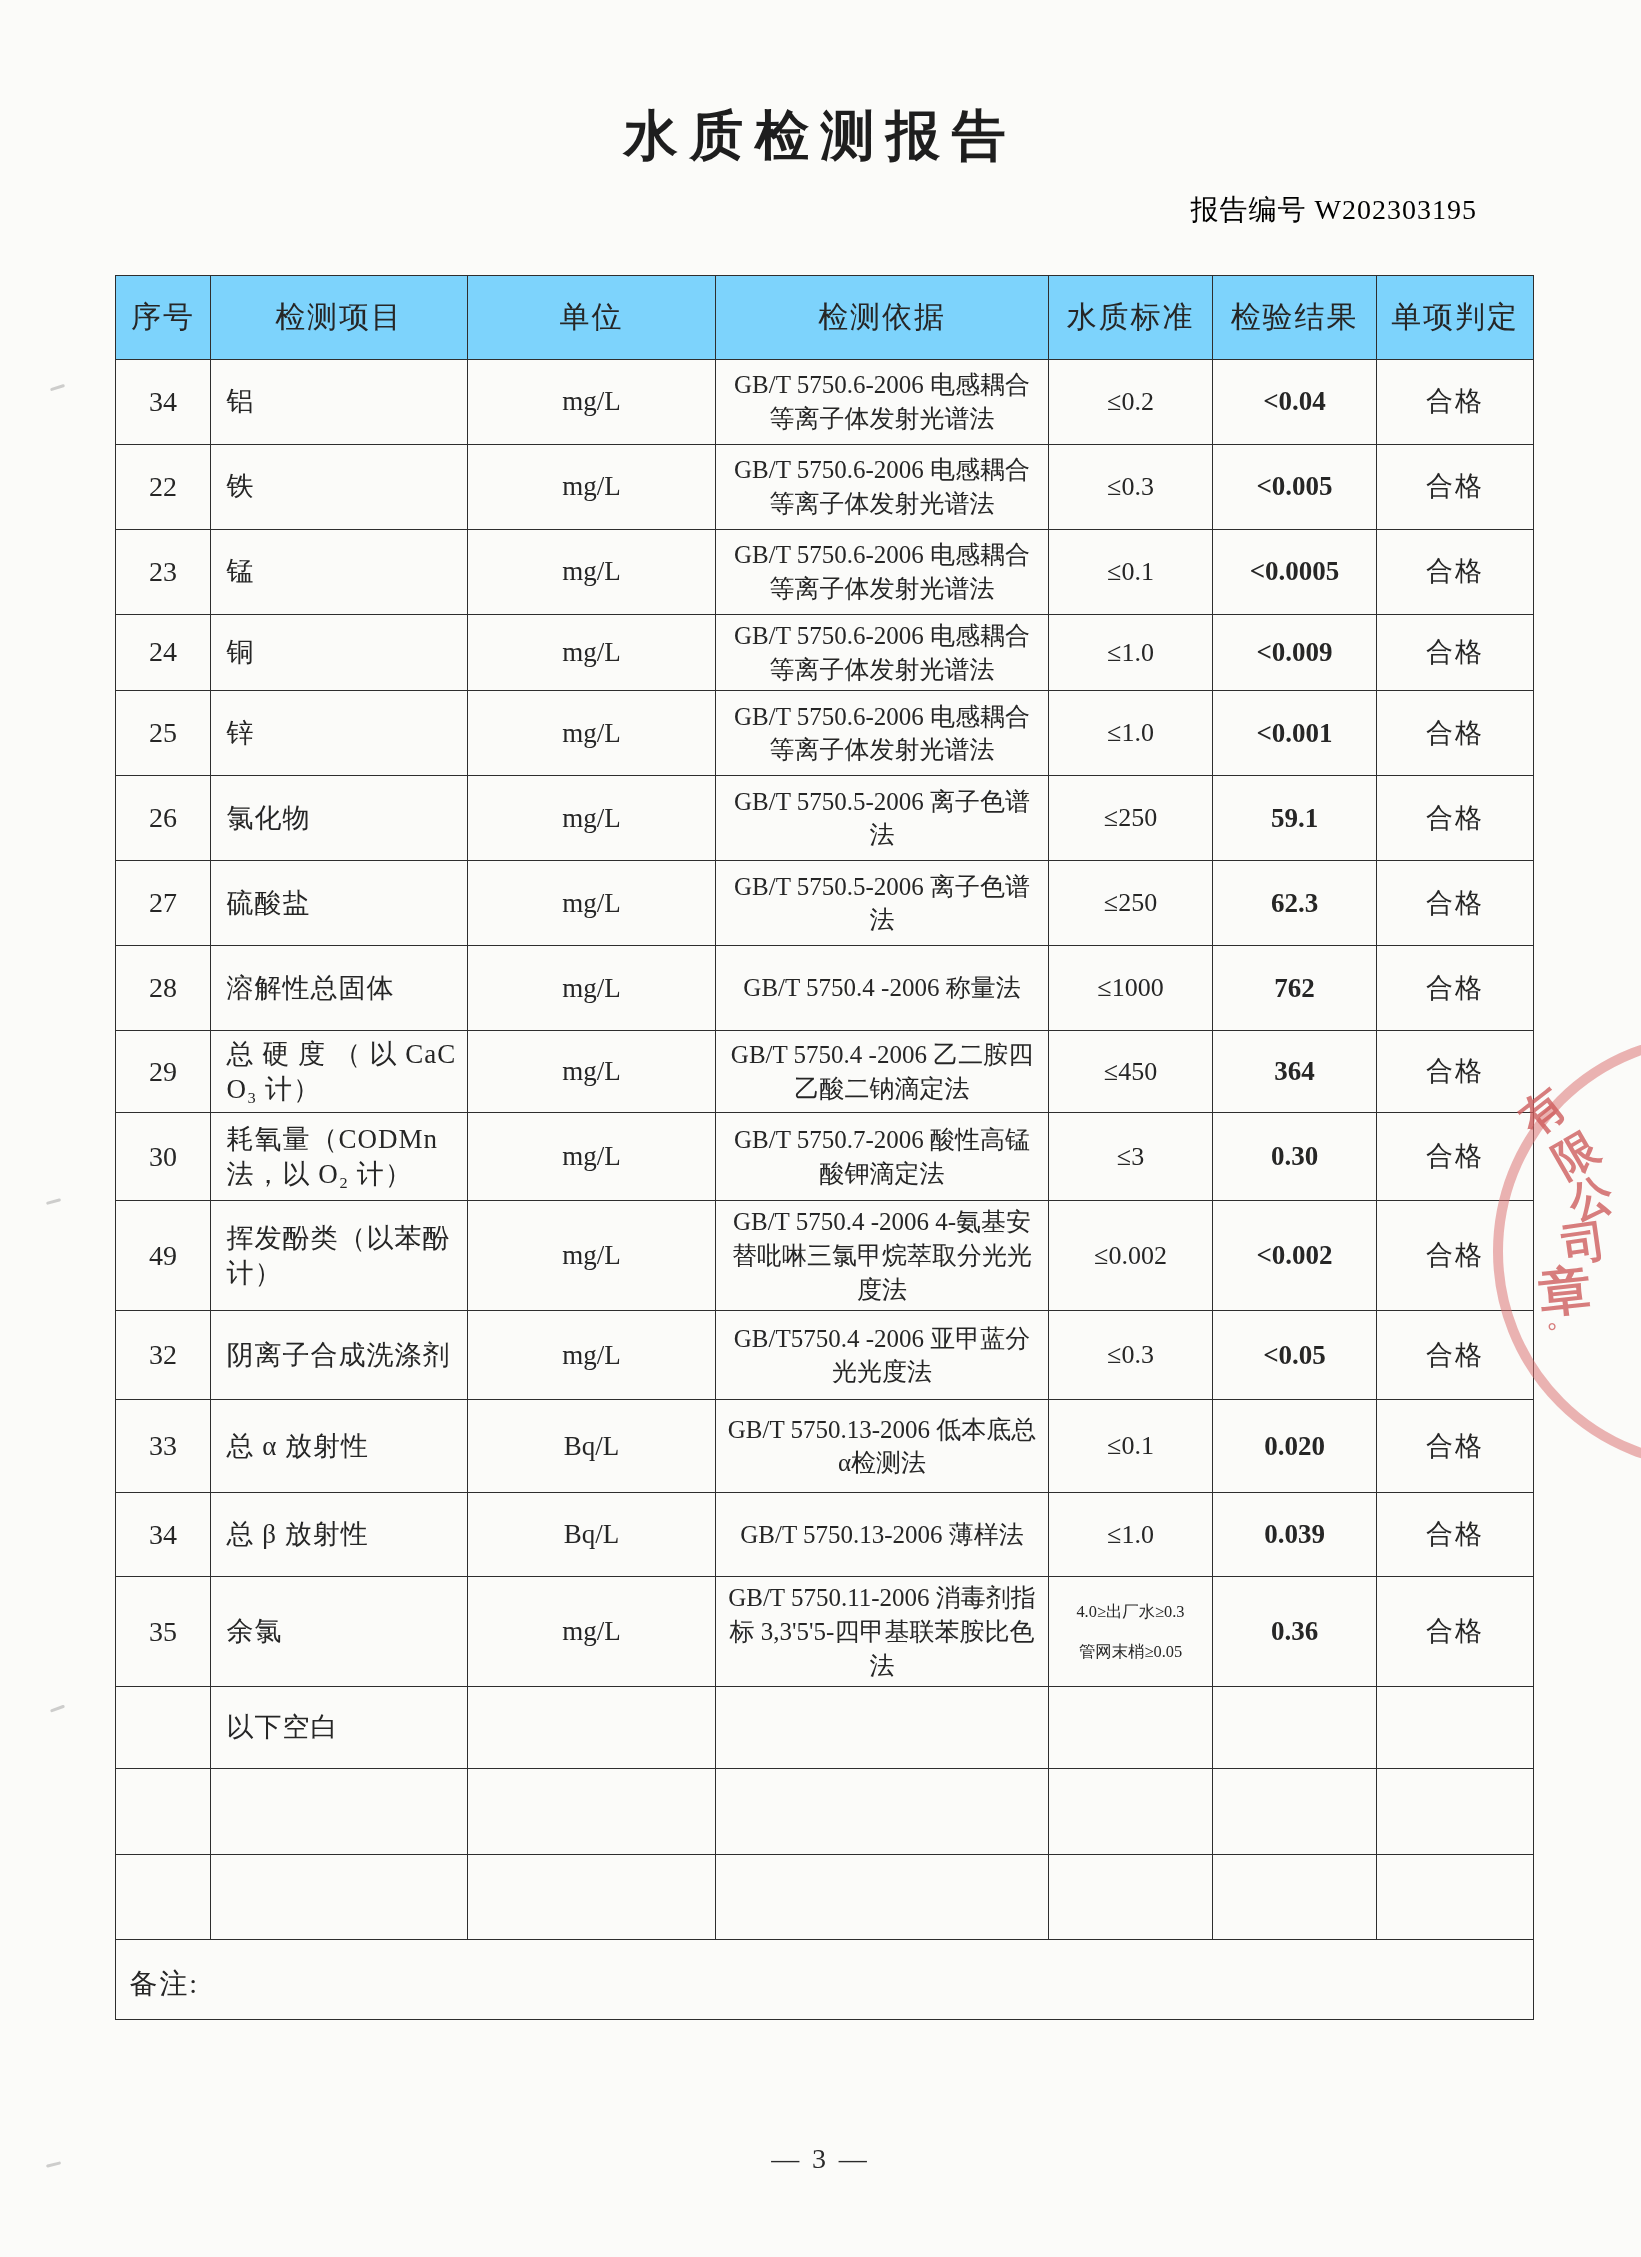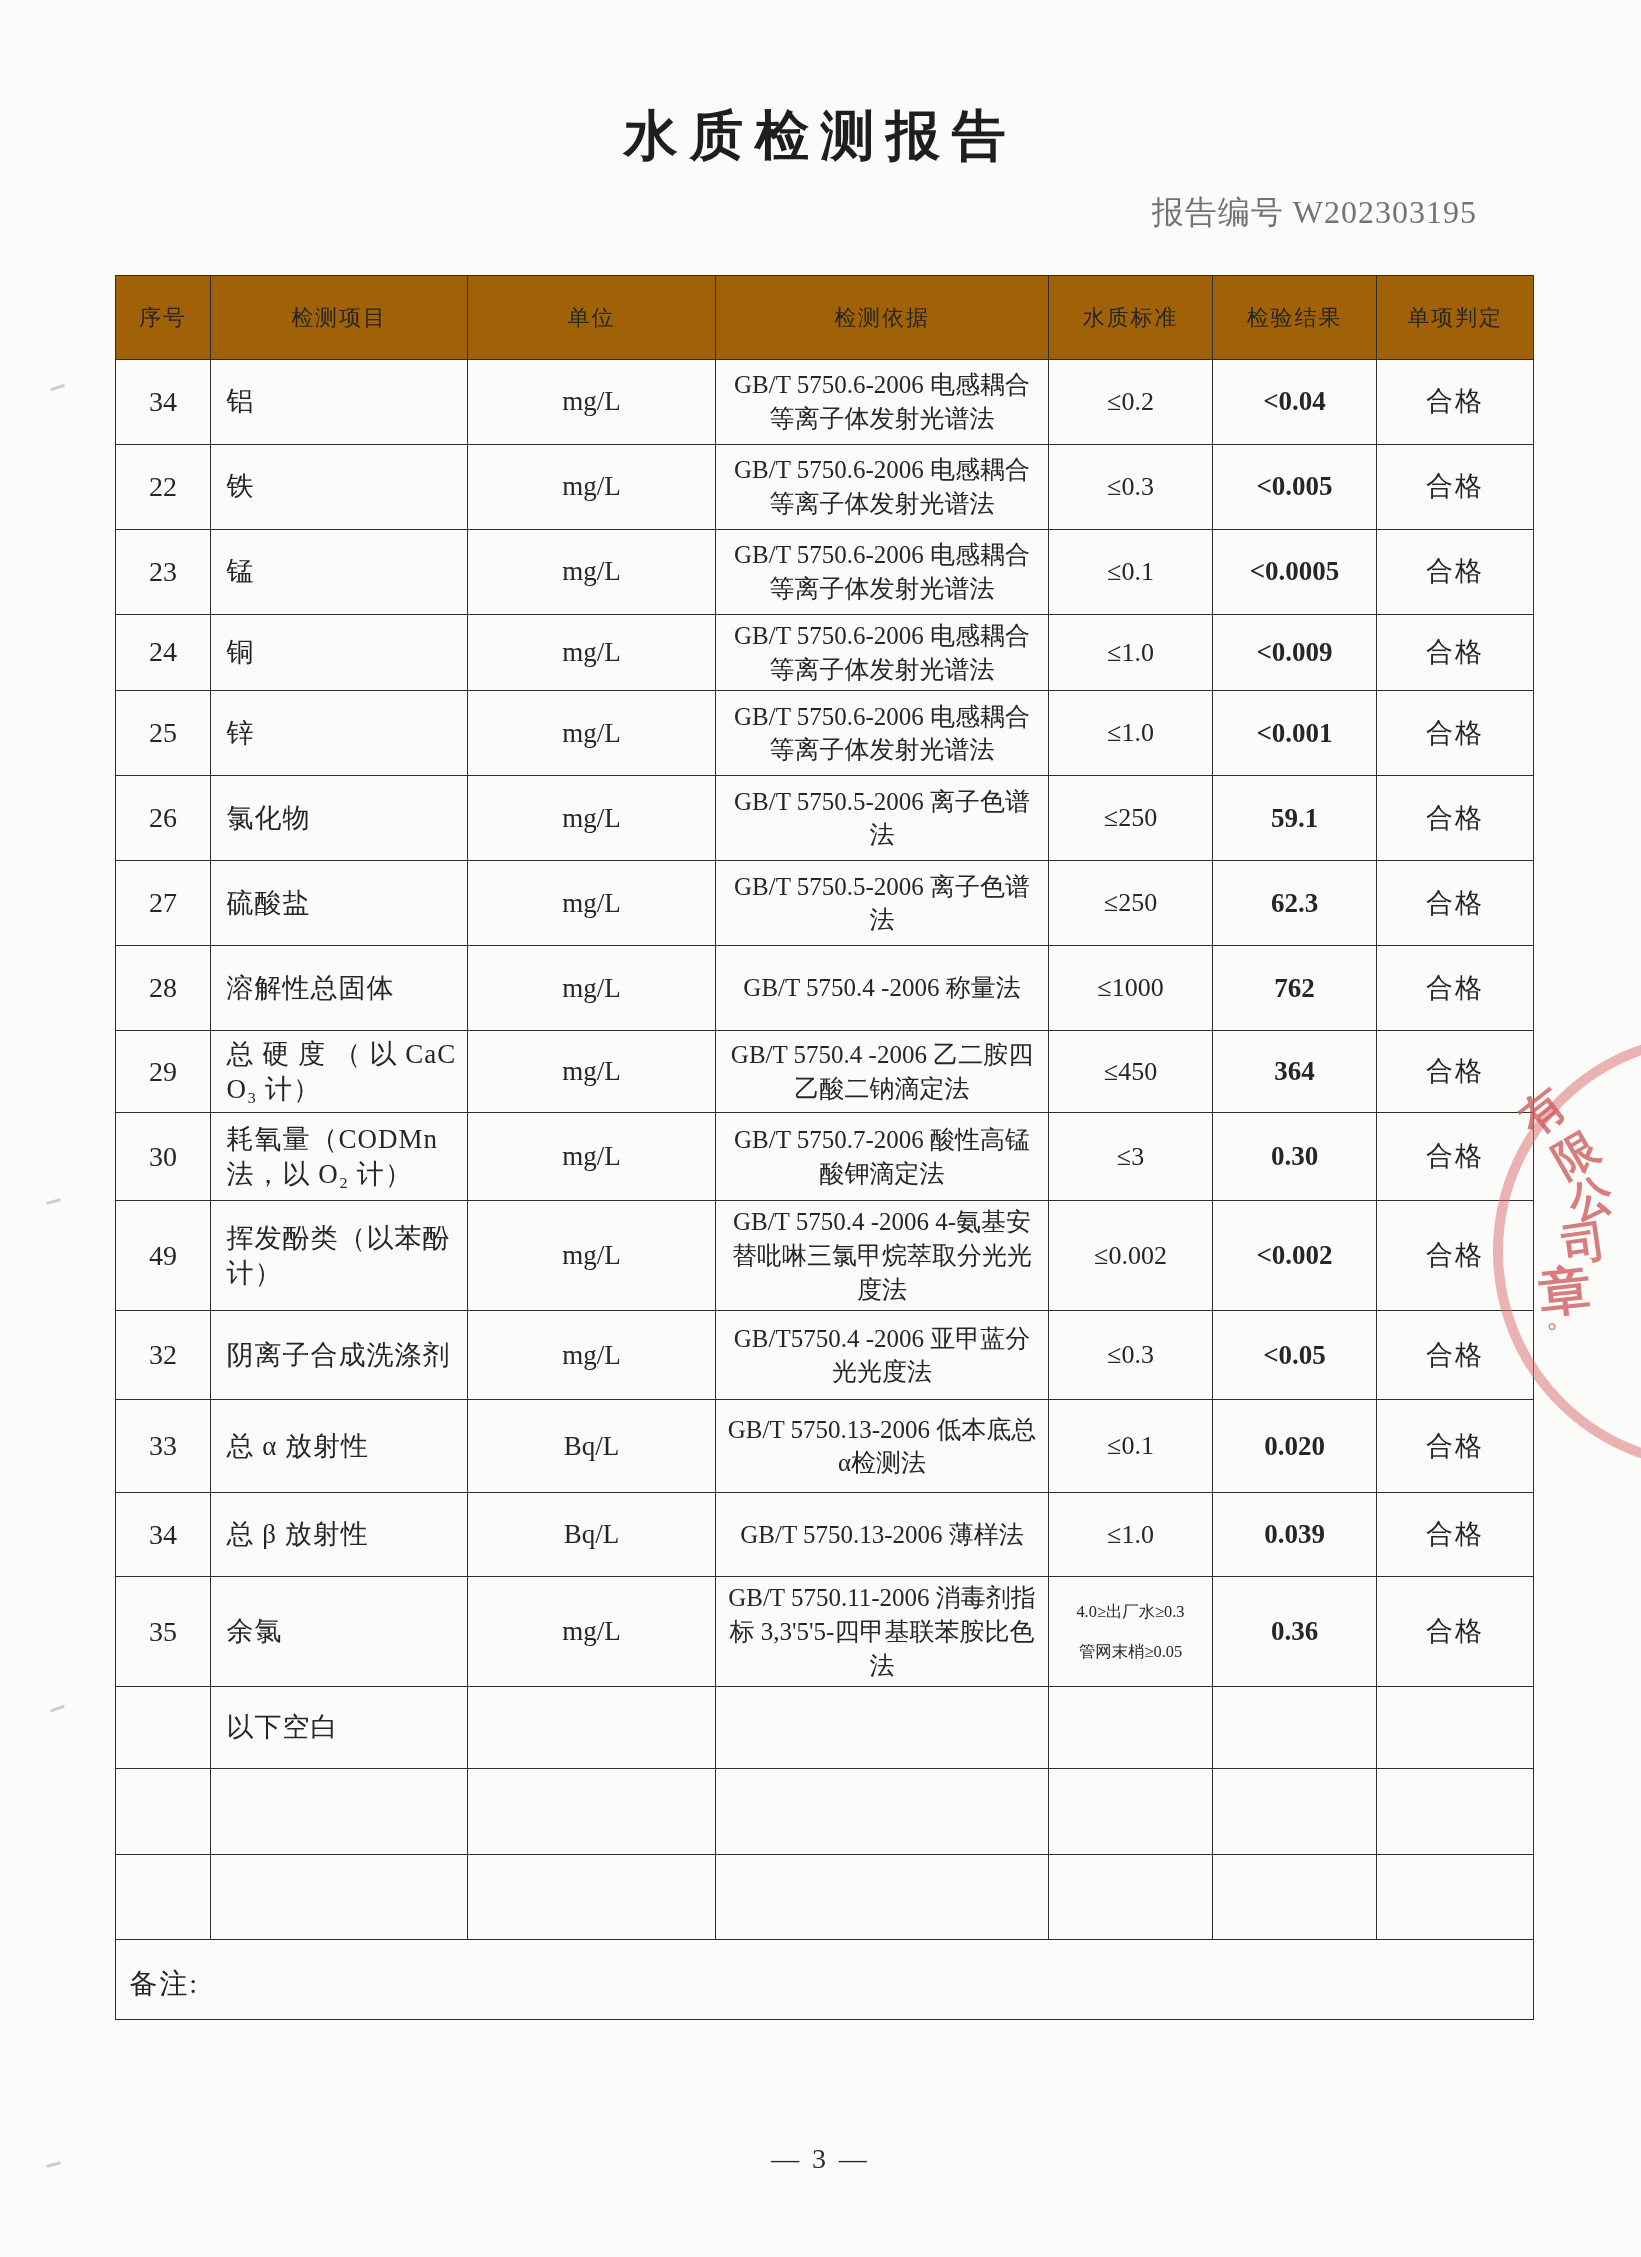--- a/index.html
+++ b/index.html
@@ -6,33 +6,33 @@
   .page{
     position:relative;width:1641px;height:2257px;margin:0 auto;
     background:#fbfbf9;overflow:hidden;
     font-family:"Liberation Serif","DejaVu Serif",serif;color:#262626;
   }
   .title{
     position:absolute;top:100px;left:0;width:100%;margin:0;
     text-align:center;font-size:54px;font-weight:bold;letter-spacing:11.6px;color:#1e1e1e;
   }
   .report-no{
-    position:absolute;top:191px;right:164px;font-size:32px;letter-spacing:1px;color:#737373;
+    position:absolute;top:191px;right:164px;font-size:28px;letter-spacing:1px;color:#000000;
   }
   table.results{
     position:absolute;left:115px;top:275px;width:1418px;
     border-collapse:collapse;table-layout:fixed;
   }
   table.results th,table.results td{
     border:1.9px solid #2e2e2e;vertical-align:middle;
     overflow:hidden;word-break:break-all;
   }
   thead th{
-    height:81px;font-size:22px;font-weight:normal;letter-spacing:1.9px;
-    border-bottom:2.9px solid #2e2e2e;background:#a16207;
+    height:81px;font-size:30px;font-weight:normal;letter-spacing:1.9px;
+    border-bottom:2.9px solid #2e2e2e;background:#7dd3fc;
   }
   td{font-size:27px;text-align:center;padding:3.9px 7.7px;line-height:1.3;}
   td.cell-no{font-size:28px;}
   td.cell-item{text-align:left;padding-left:15.4px;letter-spacing:1px;}
   td.cell-unit{font-size:27px;}
   td.cell-method{font-size:25px;padding:3.9px 11.6px;line-height:1.35;}
   td.cell-standard{font-size:26px;}
   td.cell-result{font-size:27px;font-weight:bold;}
   td.cell-judgment{font-size:27px;letter-spacing:1.9px;}
   .std-small{font-size:16.4px;line-height:2.4;letter-spacing:0;}

